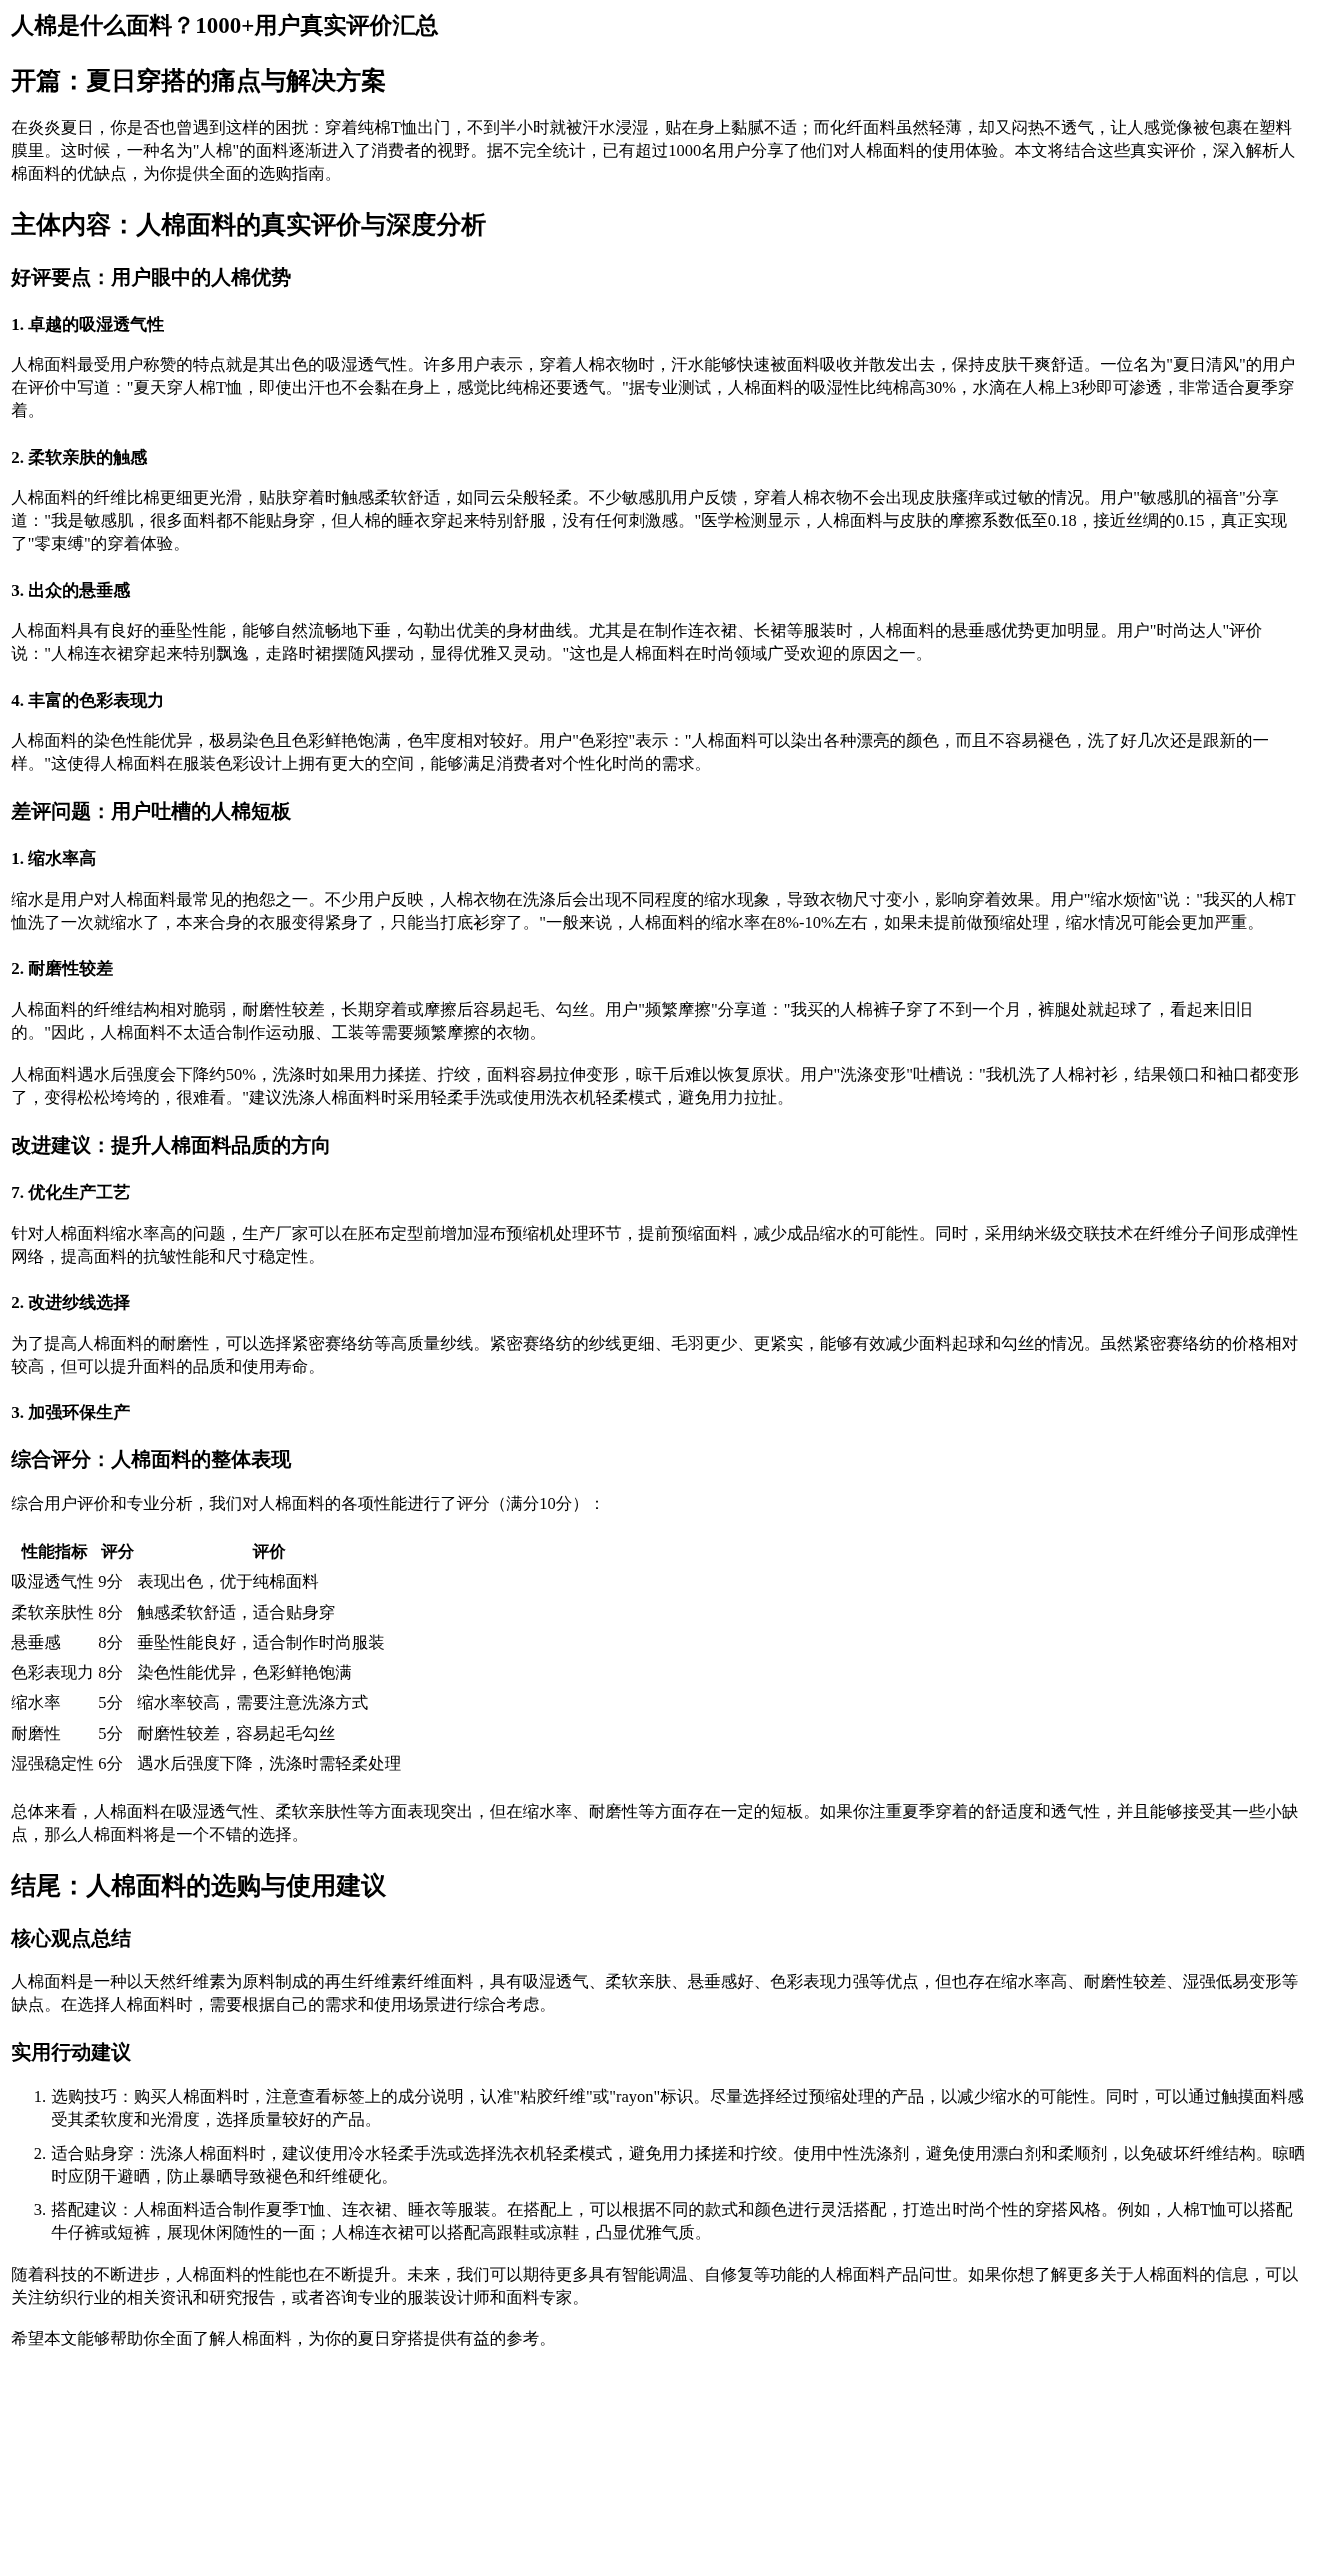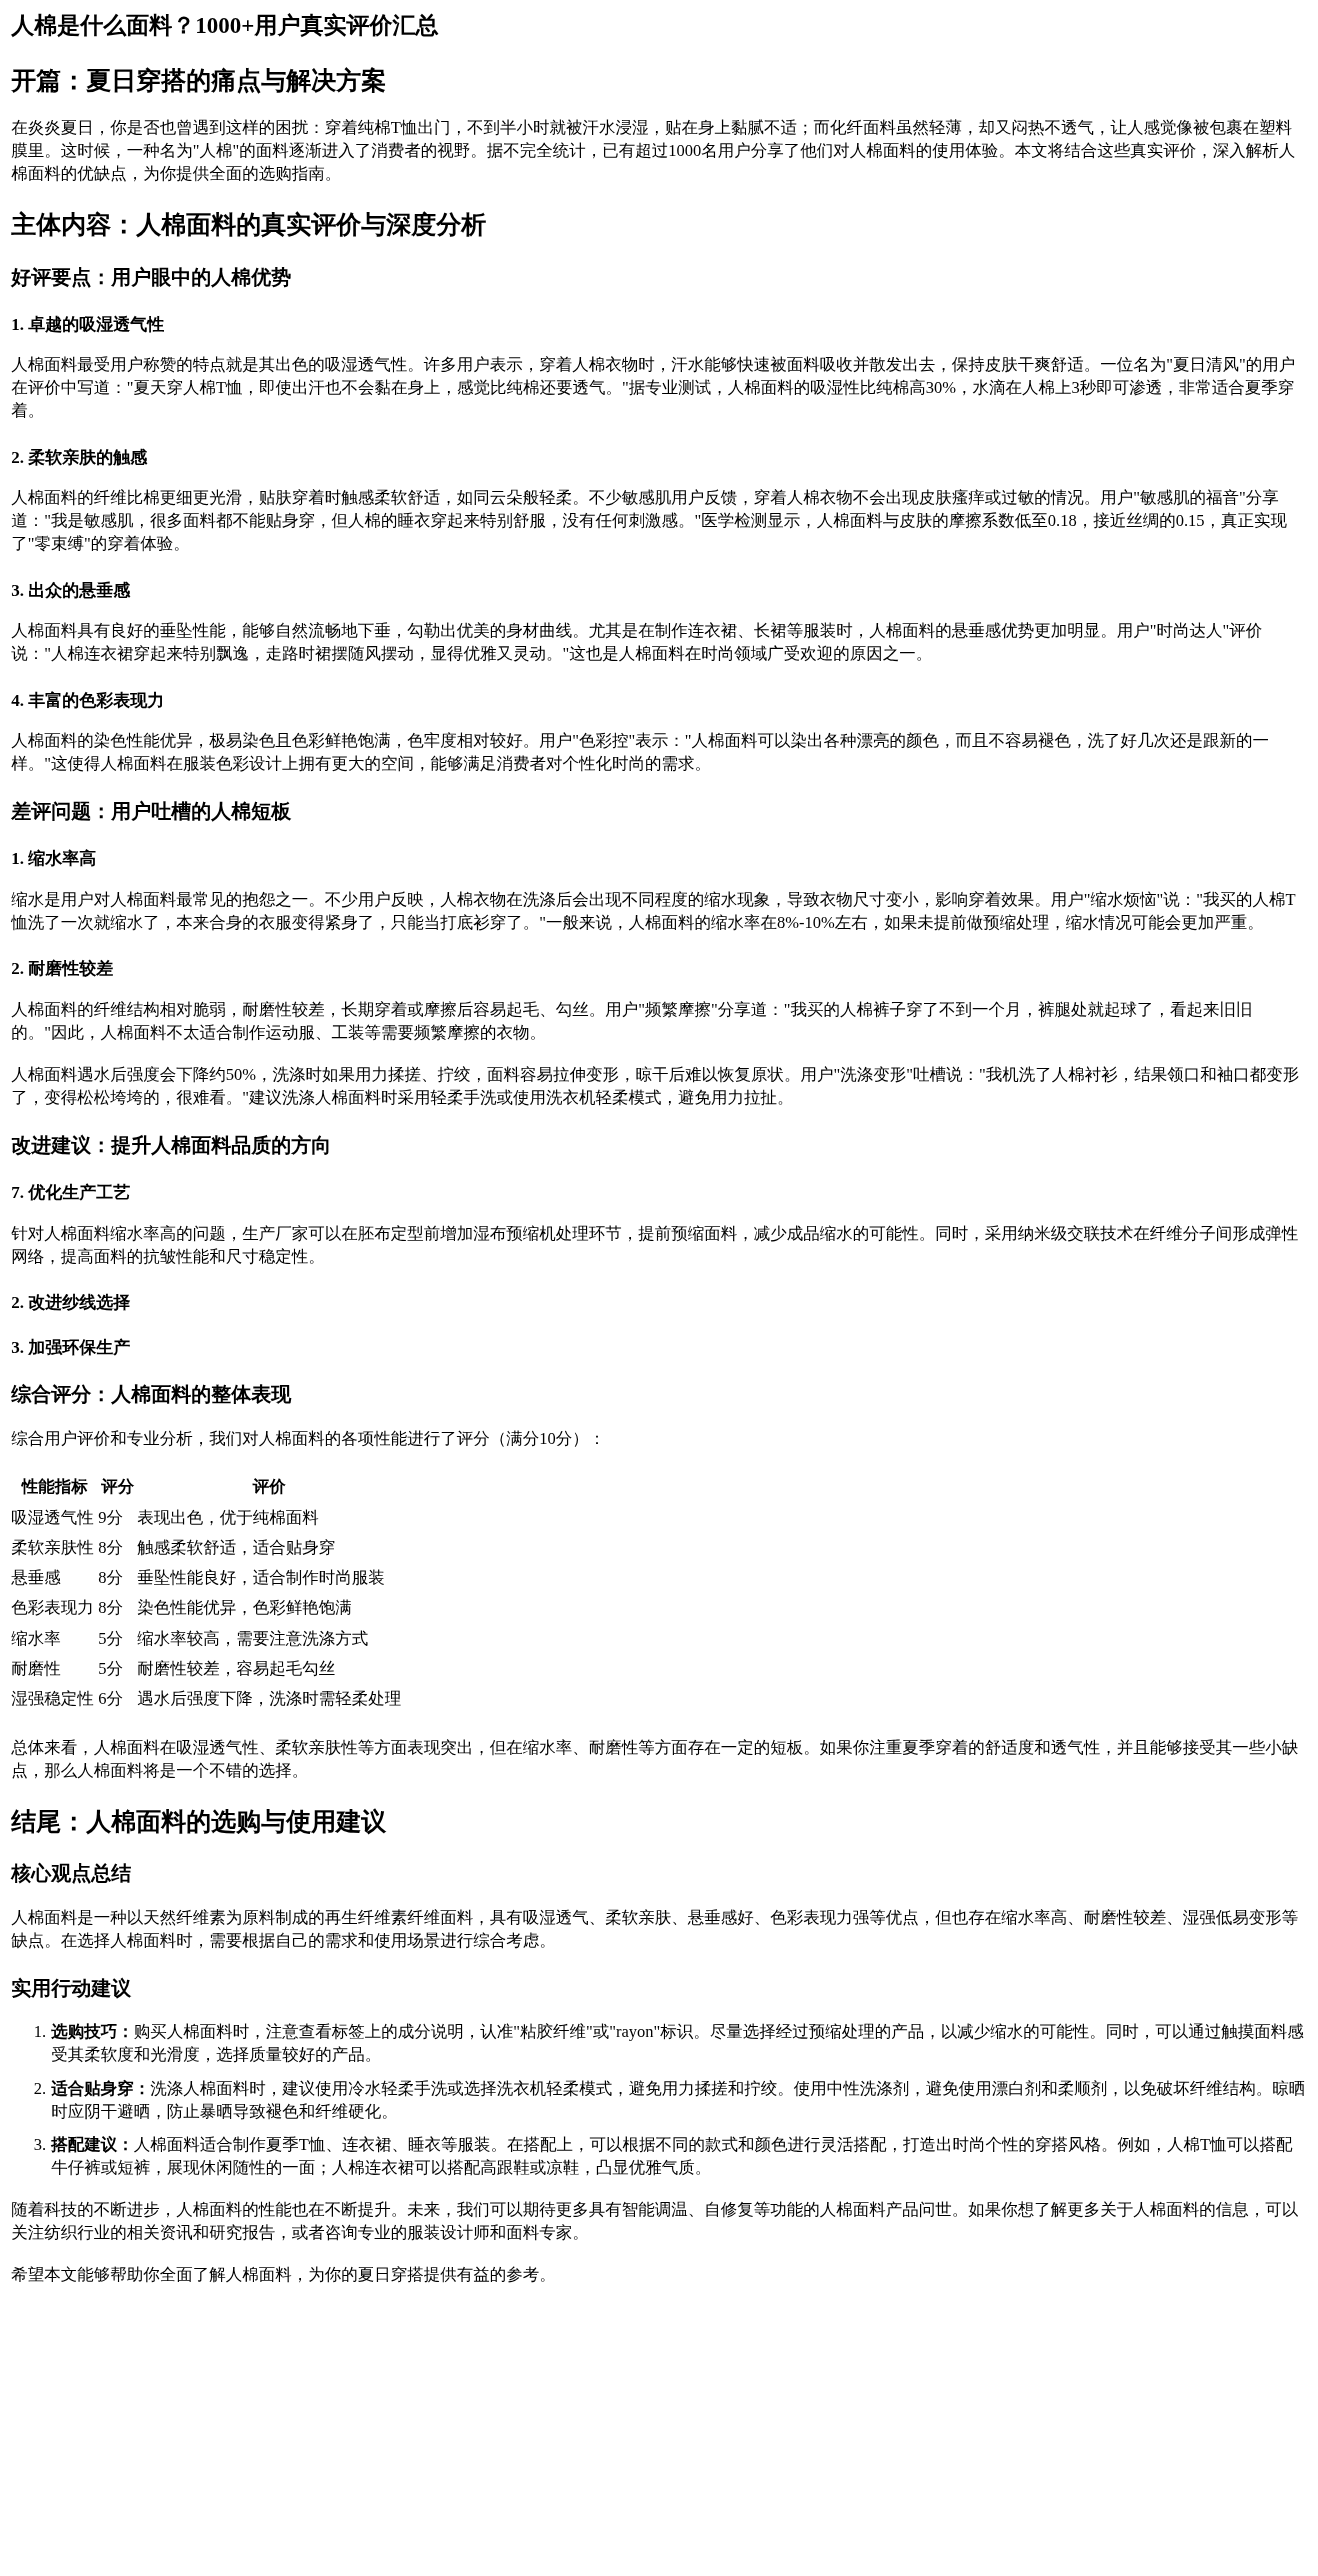--- a/index.html
+++ b/index.html
@@ -28,21 +28,21 @@
   h4 { font-size: 17px; margin: 24px 0 18.5px 0; }
   p  { margin: 18.5px 0; }
   ol.action-list {
     margin: 18.5px 0;
     padding-left: 39px;
   }
   ol.action-list li {
     margin: 10.3px 0;
     padding-left: 1px;
   }
-  .item-label { font-weight: bold; }
+  .item-label { font-weight: normal; }
   table.score-table {
     border-collapse: collapse;
     margin: 21.6px 0 21.6px 0;
     border: none;
   }
   table.score-table th,
   table.score-table td {
     border: none;
     padding: 3.6px 0 3.6px 0;
     font-size: 16.5px;
@@ -89,20 +89,21 @@
   <p>人棉面料的纤维结构相对脆弱，耐磨性较差，长期穿着或摩擦后容易起毛、勾丝。用户"频繁摩擦"分享道："我买的人棉裤子穿了不到一个月，裤腿处就起球了，看起来旧旧的。"因此，人棉面料不太适合制作运动服、工装等需要频繁摩擦的衣物。</p>
 
   <p>人棉面料遇水后强度会下降约50%，洗涤时如果用力揉搓、拧绞，面料容易拉伸变形，晾干后难以恢复原状。用户"洗涤变形"吐槽说："我机洗了人棉衬衫，结果领口和袖口都变形了，变得松松垮垮的，很难看。"建议洗涤人棉面料时采用轻柔手洗或使用洗衣机轻柔模式，避免用力拉扯。</p>
 
   <h3>改进建议：提升人棉面料品质的方向</h3>
 
   <h4>7. 优化生产工艺</h4>
   <p>针对人棉面料缩水率高的问题，生产厂家可以在胚布定型前增加湿布预缩机处理环节，提前预缩面料，减少成品缩水的可能性。同时，采用纳米级交联技术在纤维分子间形成弹性网络，提高面料的抗皱性能和尺寸稳定性。</p>
 
   <h4>2. 改进纱线选择</h4>
+  <p>为了提高人棉面料的耐磨性，可以选择紧密赛络纺等高质量纱线。紧密赛络纺的纱线更细、毛羽更少、更紧实，能够有效减少面料起球和勾丝的情况。虽然紧密赛络纺的价格相对较高，但可以提升面料的品质和使用寿命。</p>
 
   <h4>3. 加强环保生产</h4>
 
   <h3>综合评分：人棉面料的整体表现</h3>
   <p>综合用户评价和专业分析，我们对人棉面料的各项性能进行了评分（满分10分）：</p>
 
   <table class="score-table">
     <thead>
       <tr>
         <th class="col-metric">性能指标</th>

